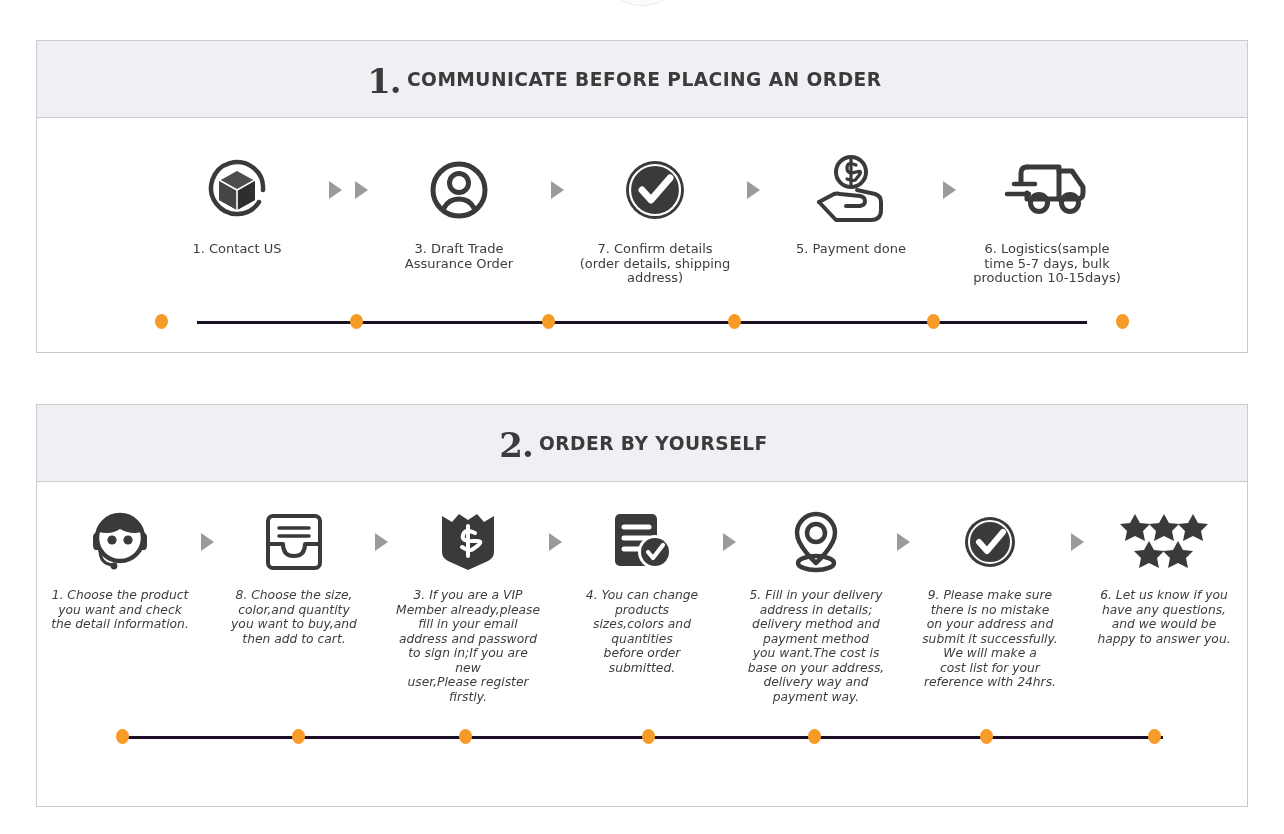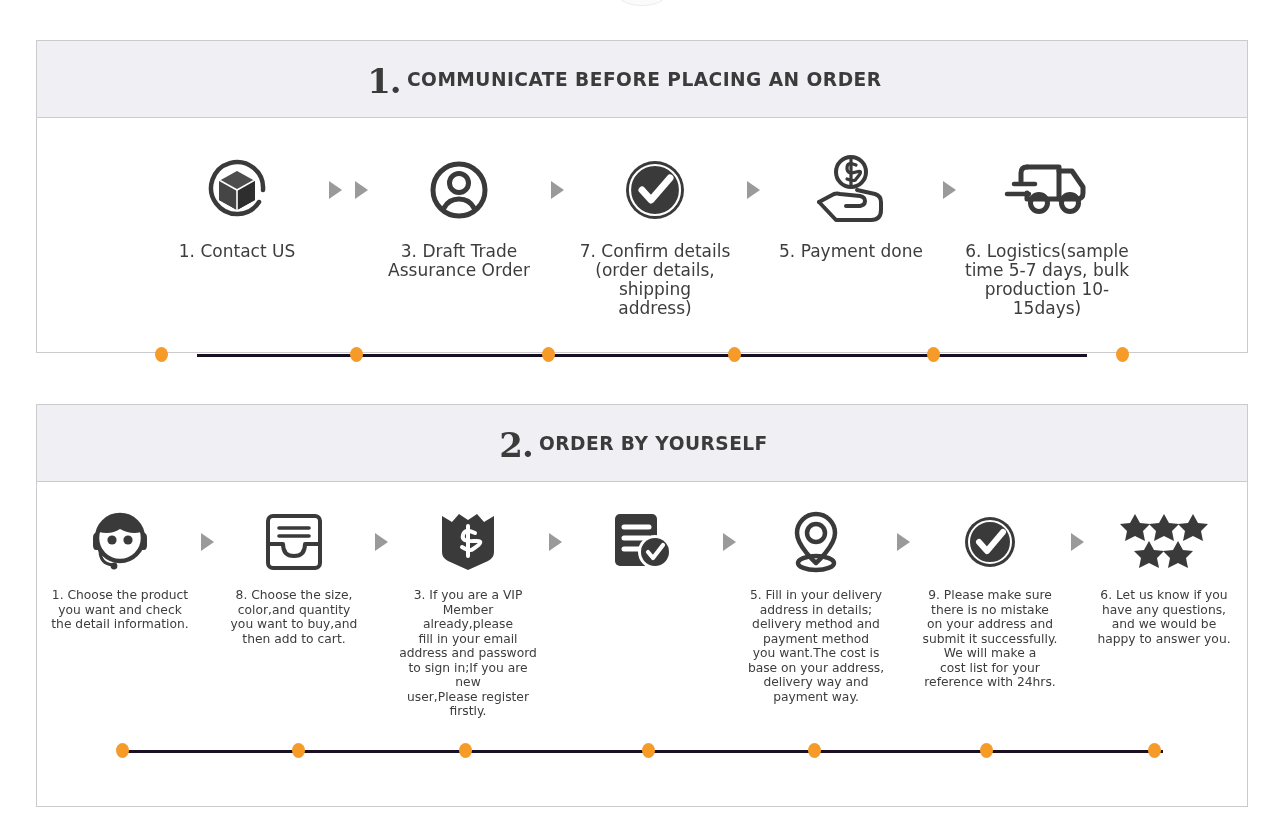--- a/index.html
+++ b/index.html
@@ -87,33 +87,33 @@
   .steps-1 { padding-top: 26px; }
   .steps-2 { padding-top: 18px; }
 
   .step {
     display: flex;
     flex-direction: column;
     align-items: center;
     box-sizing: border-box;
   }
   .step-1 { width: 170px; }
-  .step-2 { width: 148px; }
+  .step-2 { width: 148px; font-style: italic; }
 
   .icon-wrap {
     height: 92px;
     display: flex;
     align-items: center;
     justify-content: center;
   }
   .icon-wrap-2 { height: 84px; }
 
   .step-label {
     text-align: center;
-    font-size: 17px;
+    font-size: 13px;
     line-height: 1.12;
     color: #3d3d3d;
     padding: 0 2px;
     white-space: pre-line;
   }
   .step-label-2 {
     font-size: 12.3px;
     line-height: 1.18;
     margin-top: 4px;
   }
@@ -365,20 +365,23 @@
           <svg width="68" height="66" viewBox="0 0 68 66">
             <rect x="7" y="5" width="42" height="52" rx="5" fill="#3a3a3a"></rect>
             <line x1="16" y1="18" x2="41" y2="18" stroke="#ffffff" stroke-width="5" stroke-linecap="round"></line>
             <line x1="16" y1="29" x2="41" y2="29" stroke="#ffffff" stroke-width="5" stroke-linecap="round"></line>
             <line x1="16" y1="40" x2="32" y2="40" stroke="#ffffff" stroke-width="5" stroke-linecap="round"></line>
             <circle cx="47" cy="43" r="17" fill="#ffffff"></circle>
             <circle cx="47" cy="43" r="14" fill="#3a3a3a"></circle>
             <path d="M40 43 L45 49 L55 36" fill="none" stroke="#ffffff" stroke-width="4.2" stroke-linecap="round" stroke-linejoin="round"></path>
           </svg>
         </div>
+        <div class="step-label step-label-2">4. You can change products
+sizes,colors and quantities
+before order submitted.</div>
       </div>
 
       <div class="arrow arrow-2">
           <div class="tri"></div>
         </div>
 
       <div class="step step-2">
         <div class="icon-wrap icon-wrap-2">
           <svg width="62" height="72" viewBox="0 0 62 72">
             <path d="M31 8 a19 19 0 0 1 19 19 c0 13 -19 30 -19 30 s-19 -17 -19 -30 a19 19 0 0 1 19 -19 z" fill="none" stroke="#3a3a3a" stroke-width="4.5" stroke-linejoin="round"></path>

